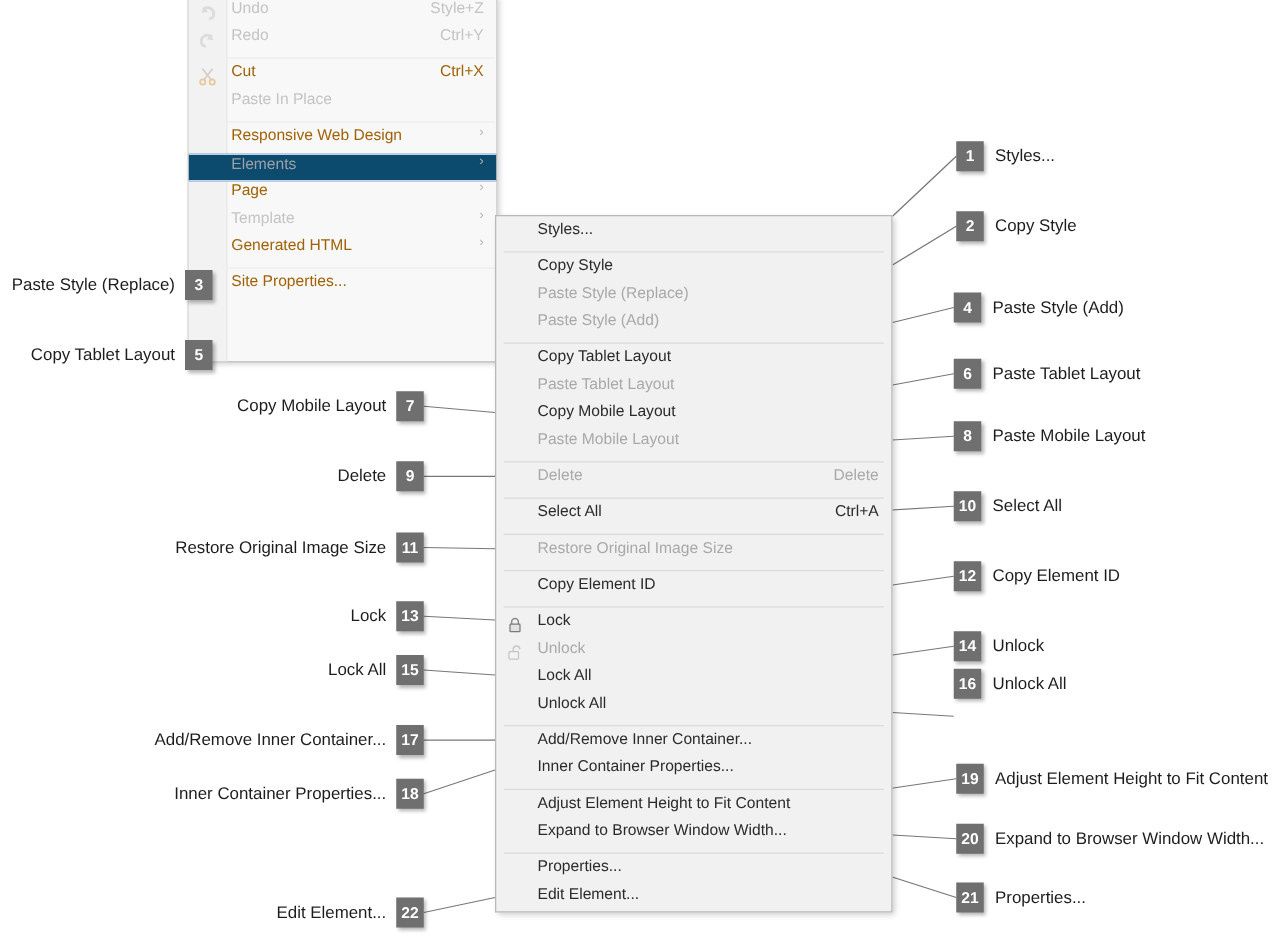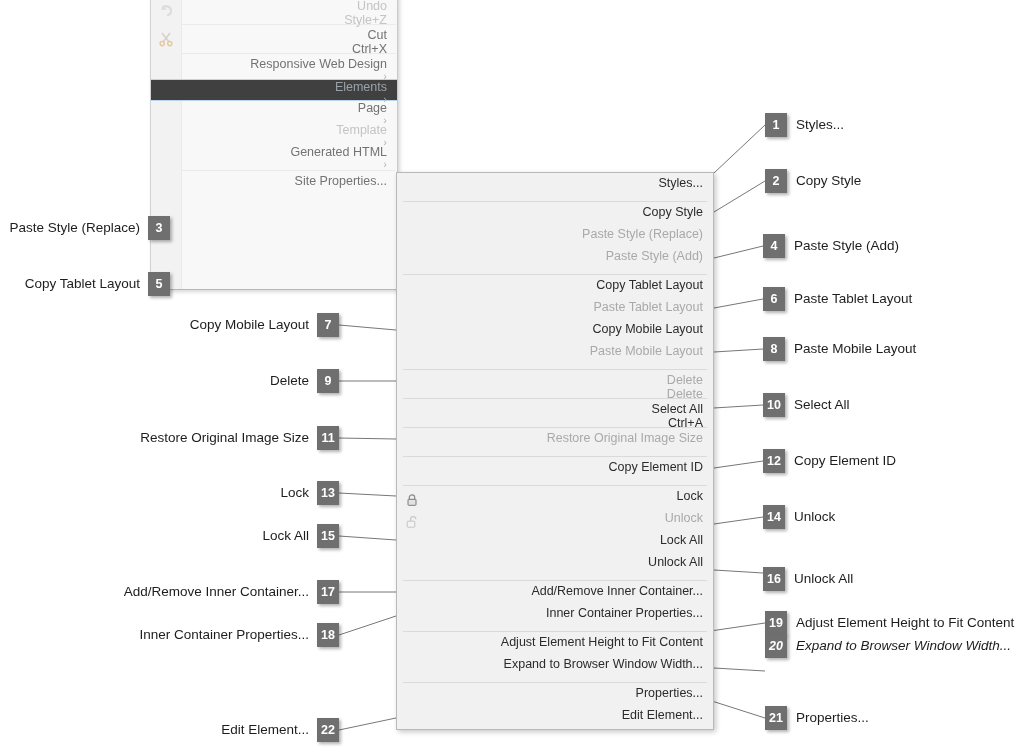--- a/index.html
+++ b/index.html
@@ -69,27 +69,26 @@
   .menu-inner {
     position: relative;
     padding: 3px 0;
     height: 100%;
     box-sizing: border-box;
   }
 
   .mi {
     position: relative;
     display: flex;
-    align-items: flex-end;
+    align-items: flex-start;
     height: 22px;
     padding: 0 10px 0 34px;
     font-size: 12.5px;
     white-space: nowrap;
     box-sizing: border-box;
-    flex-direction: column;
   }
   #sub-menu .mi { padding-left: 33px; height: 22px; }
 
   .mi .label { flex: 0 1 auto; }
   .mi .accel {
     margin-left: auto;
     padding-left: 24px;
     font-size: 12.5px;
   }
   .mi .arrow {
@@ -99,26 +98,26 @@
     line-height: 1;
   }
 
   
   .mi.enabled  .label, .mi.enabled  .accel { color: #2b2b2b; }
   .mi.disabled .label, .mi.disabled .accel { color: #a9a9a9; }
   .mi.arrow-item .arrow { color: #b4b4b4; }
 
   
   #main-menu .mi.enabled  .label,
-  #main-menu .mi.enabled  .accel { color: #737373; }
+  #main-menu .mi.enabled  .accel { color: #a16207; }
   #main-menu .mi.disabled .label,
   #main-menu .mi.disabled .accel { color: #c4c4c4; }
 
   #main-menu .mi.highlight {
-    background: #404040;
+    background: #0c4a6e;
     border-top: 1px solid #b9d4ec;
     border-bottom: 1px solid #b9d4ec;
   }
   #main-menu .mi.highlight .label { color: #9aa2a8; }
 
   .sep {
     height: 1px;
     margin: 3px 1px 3px 1px;
     background: #e0e0e0;
     border: none;
@@ -205,32 +204,45 @@
       <div class="mi disabled">
         <span class="ico">
           <svg width="16" height="16" viewBox="0 0 16 16">
             <path d="M5 5 C9 3 13 5 13 9 C13 11 12 12.5 10 13" stroke="#dcdcdc" stroke-width="2.2" fill="none" stroke-linecap="round"></path>
             <path d="M3 8 L5.5 3.5 L8.5 7.5 Z" fill="#dcdcdc"></path>
           </svg>
         </span>
         <span class="label">Undo</span>
         <span class="accel">Style+Z</span>
       </div>
+      <div class="mi disabled">
+        <span class="ico">
+          <svg width="16" height="16" viewBox="0 0 16 16">
+            <path d="M11 5 C7 3 3 5 3 9 C3 11 4 12.5 6 13" stroke="#dcdcdc" stroke-width="2.2" fill="none" stroke-linecap="round"></path>
+            <path d="M13 8 L10.5 3.5 L7.5 7.5 Z" fill="#dcdcdc"></path>
+          </svg>
+        </span>
+        <span class="label">Redo</span>
+        <span class="accel">Ctrl+Y</span>
+      </div>
       <div class="sep"></div>
       <div class="mi enabled">
         <span class="ico">
           <svg width="16" height="16" viewBox="0 0 16 16">
             <path d="M4 2 L11 11 M12 2 L5 11" stroke="#d6d0c6" stroke-width="1.5" fill="none"></path>
             <circle cx="4.2" cy="12.6" r="2.1" fill="none" stroke="#e8c79a" stroke-width="1.4"></circle>
             <circle cx="11.8" cy="12.6" r="2.1" fill="none" stroke="#e8c79a" stroke-width="1.4"></circle>
           </svg>
         </span>
         <span class="label">Cut</span>
         <span class="accel">Ctrl+X</span>
       </div>
+      <div class="mi disabled">
+        <span class="label">Paste In Place</span>
+      </div>
       <div class="sep"></div>
       <div class="mi enabled arrow-item">
         <span class="label">Responsive Web Design</span>
         <span class="arrow">›</span>
       </div>
       <div class="mi enabled highlight arrow-item">
         <span class="label">Elements</span>
         <span class="arrow">›</span>
       </div>
       <div class="mi enabled arrow-item">
@@ -401,37 +413,37 @@
       <div class="badge">13</div>
     </div>
     <div class="callout right" style="top: 505px; left: 763px;">
       <div class="badge">14</div>
       <span class="ctext">Unlock</span>
     </div>
     <div class="callout left" style="top: 524px; left: 0px; width: 339px;">
       <span class="ctext">Lock All</span>
       <div class="badge">15</div>
     </div>
-    <div class="callout right" style="top: 567px; left: 763px;">
+    <div class="callout right" style="top: 535px; left: 763px;">
       <div class="badge">16</div>
       <span class="ctext">Unlock All</span>
     </div>
     <div class="callout left" style="top: 580px; left: 0px; width: 339px;">
       <span class="ctext">Add/Remove Inner Container...</span>
       <div class="badge">17</div>
     </div>
     <div class="callout left" style="top: 623px; left: 0px; width: 339px;">
       <span class="ctext">Inner Container Properties...</span>
       <div class="badge">18</div>
     </div>
     <div class="callout right" style="top: 611px; left: 765px;">
       <div class="badge">19</div>
       <span class="ctext">Adjust Element Height to Fit Content</span>
     </div>
-    <div class="callout right" style="top: 634px; left: 765px; font-style: italic;">
+    <div class="callout right" style="top: 659px; left: 765px;">
       <div class="badge">20</div>
       <span class="ctext">Expand to Browser Window Width...</span>
     </div>
     <div class="callout right" style="top: 706px; left: 765px;">
       <div class="badge">21</div>
       <span class="ctext">Properties...</span>
     </div>
     <div class="callout left" style="top: 718px; left: 0px; width: 339px;">
       <span class="ctext">Edit Element...</span>
       <div class="badge">22</div>

